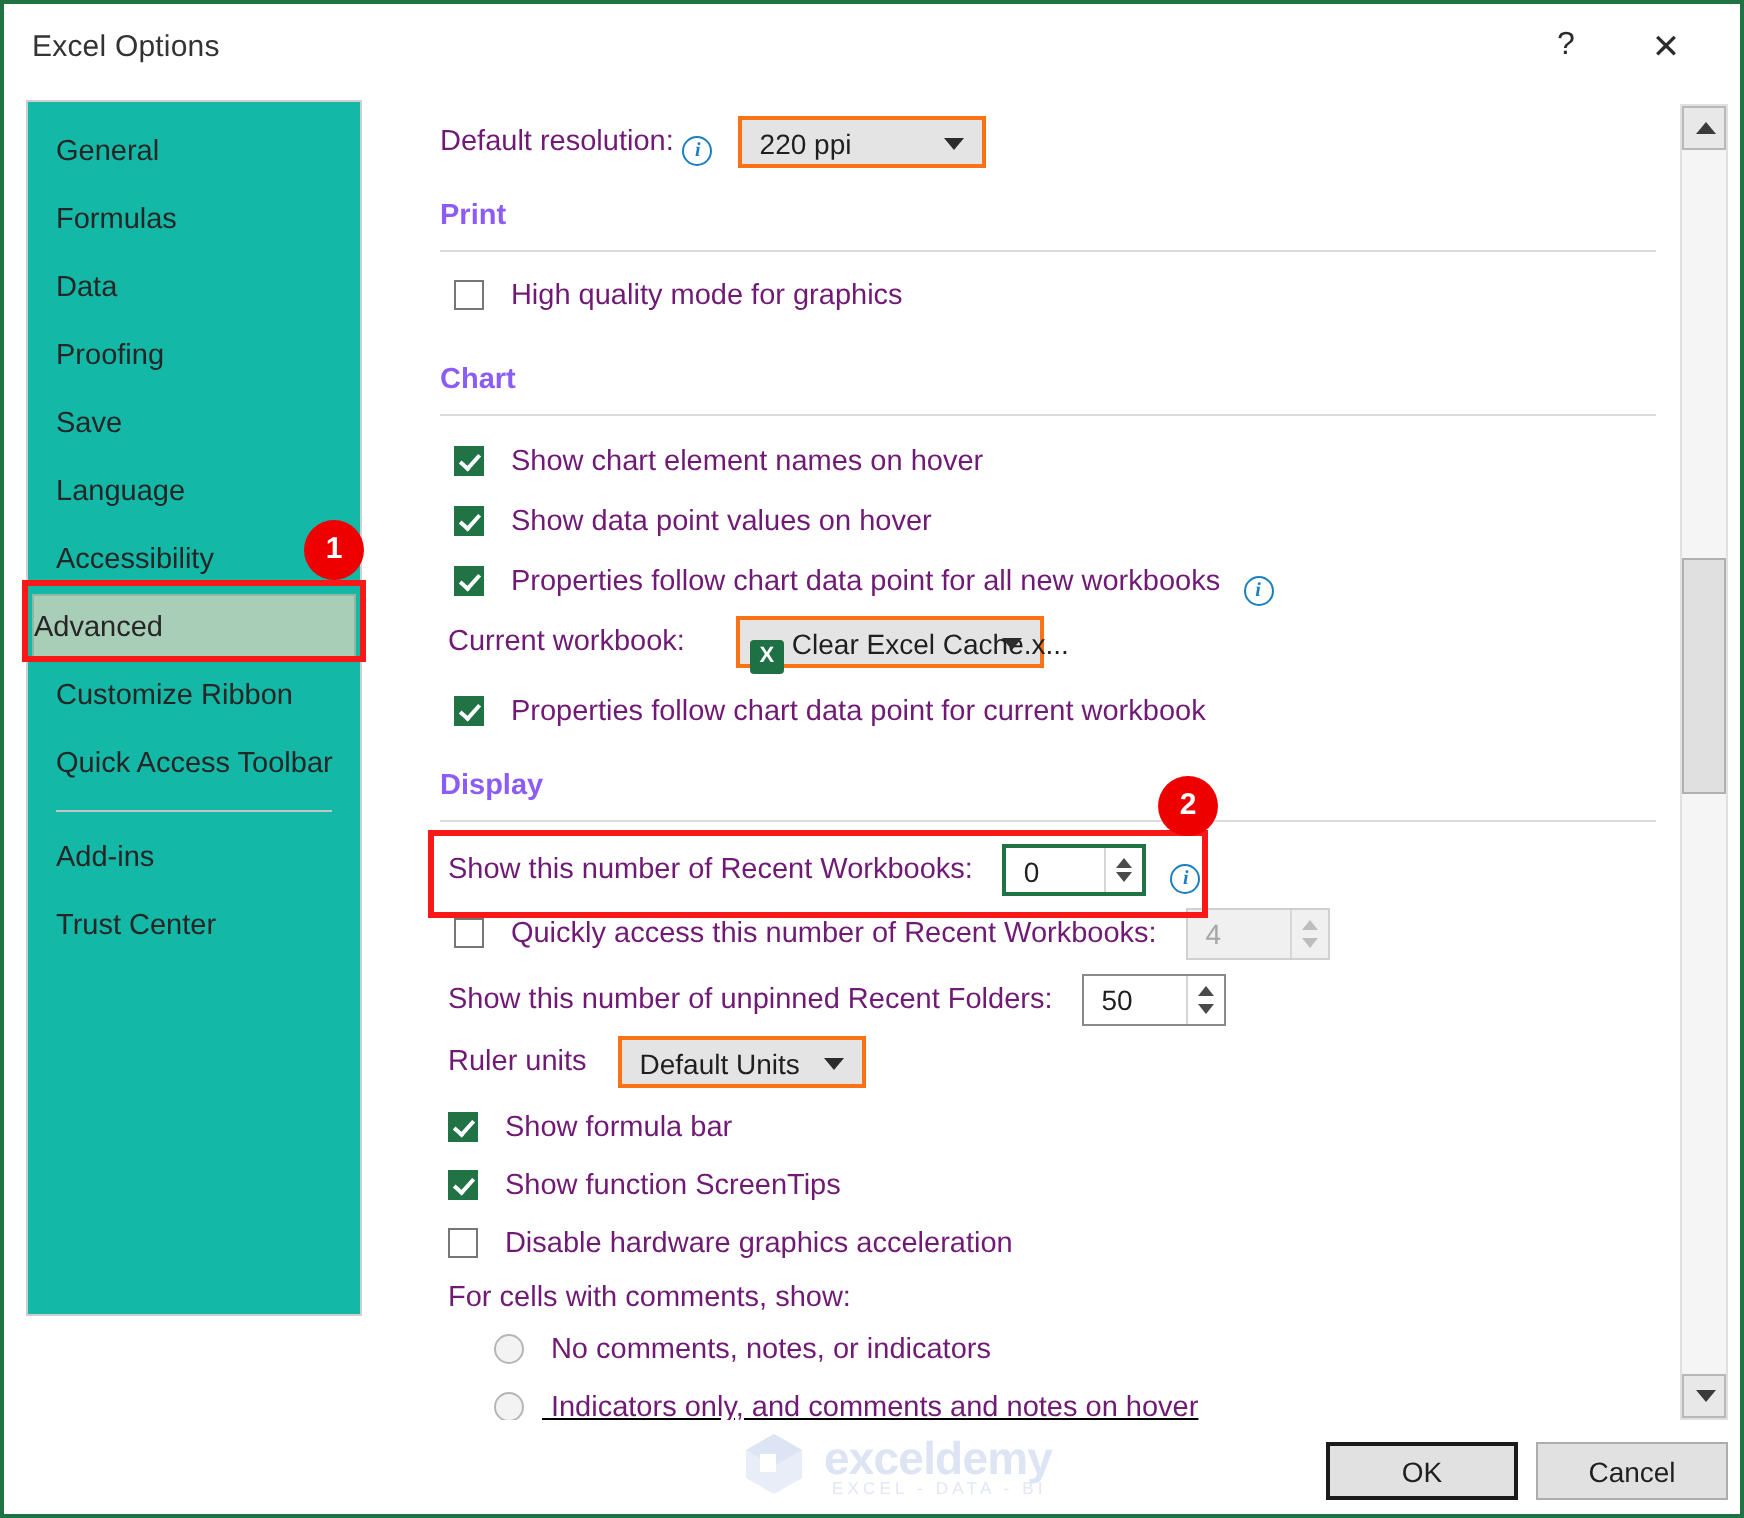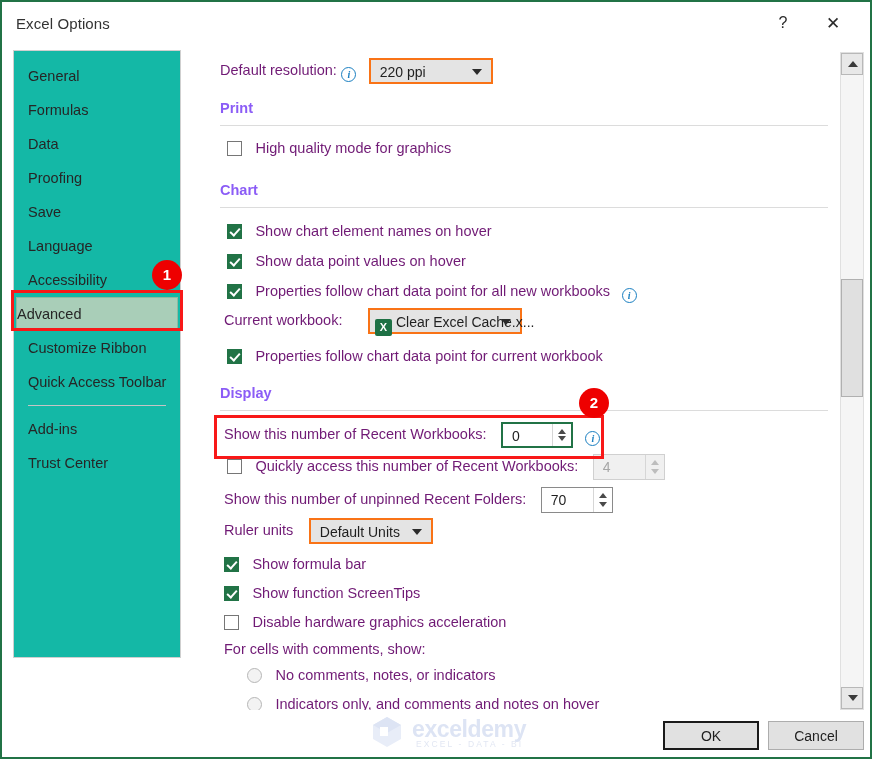--- a/index.html
+++ b/index.html
@@ -362,21 +362,21 @@
         <span class="spbox">
           <span class="up"></span>
           <span class="dn"></span>
         </span>
       </span>
     </div>
 
     <div class="row" style="left:22px; top:437px;">
       <span class="lbl">Show this number of unpinned Recent Folders:</span>
       <span class="spin" style="width:72px; margin-left:10px;">
-        <span class="sval">70</span>
+        <span class="sval">50</span>
         <span class="spbox">
           <span class="up"></span>
           <span class="dn"></span>
         </span>
       </span>
     </div>
 
     <div class="row" style="left:22px; top:468px;">
       <span class="lbl">Ruler units</span>
       <span class="combo" style="width:124px; margin-left:11px;text-decoration:underline;">

